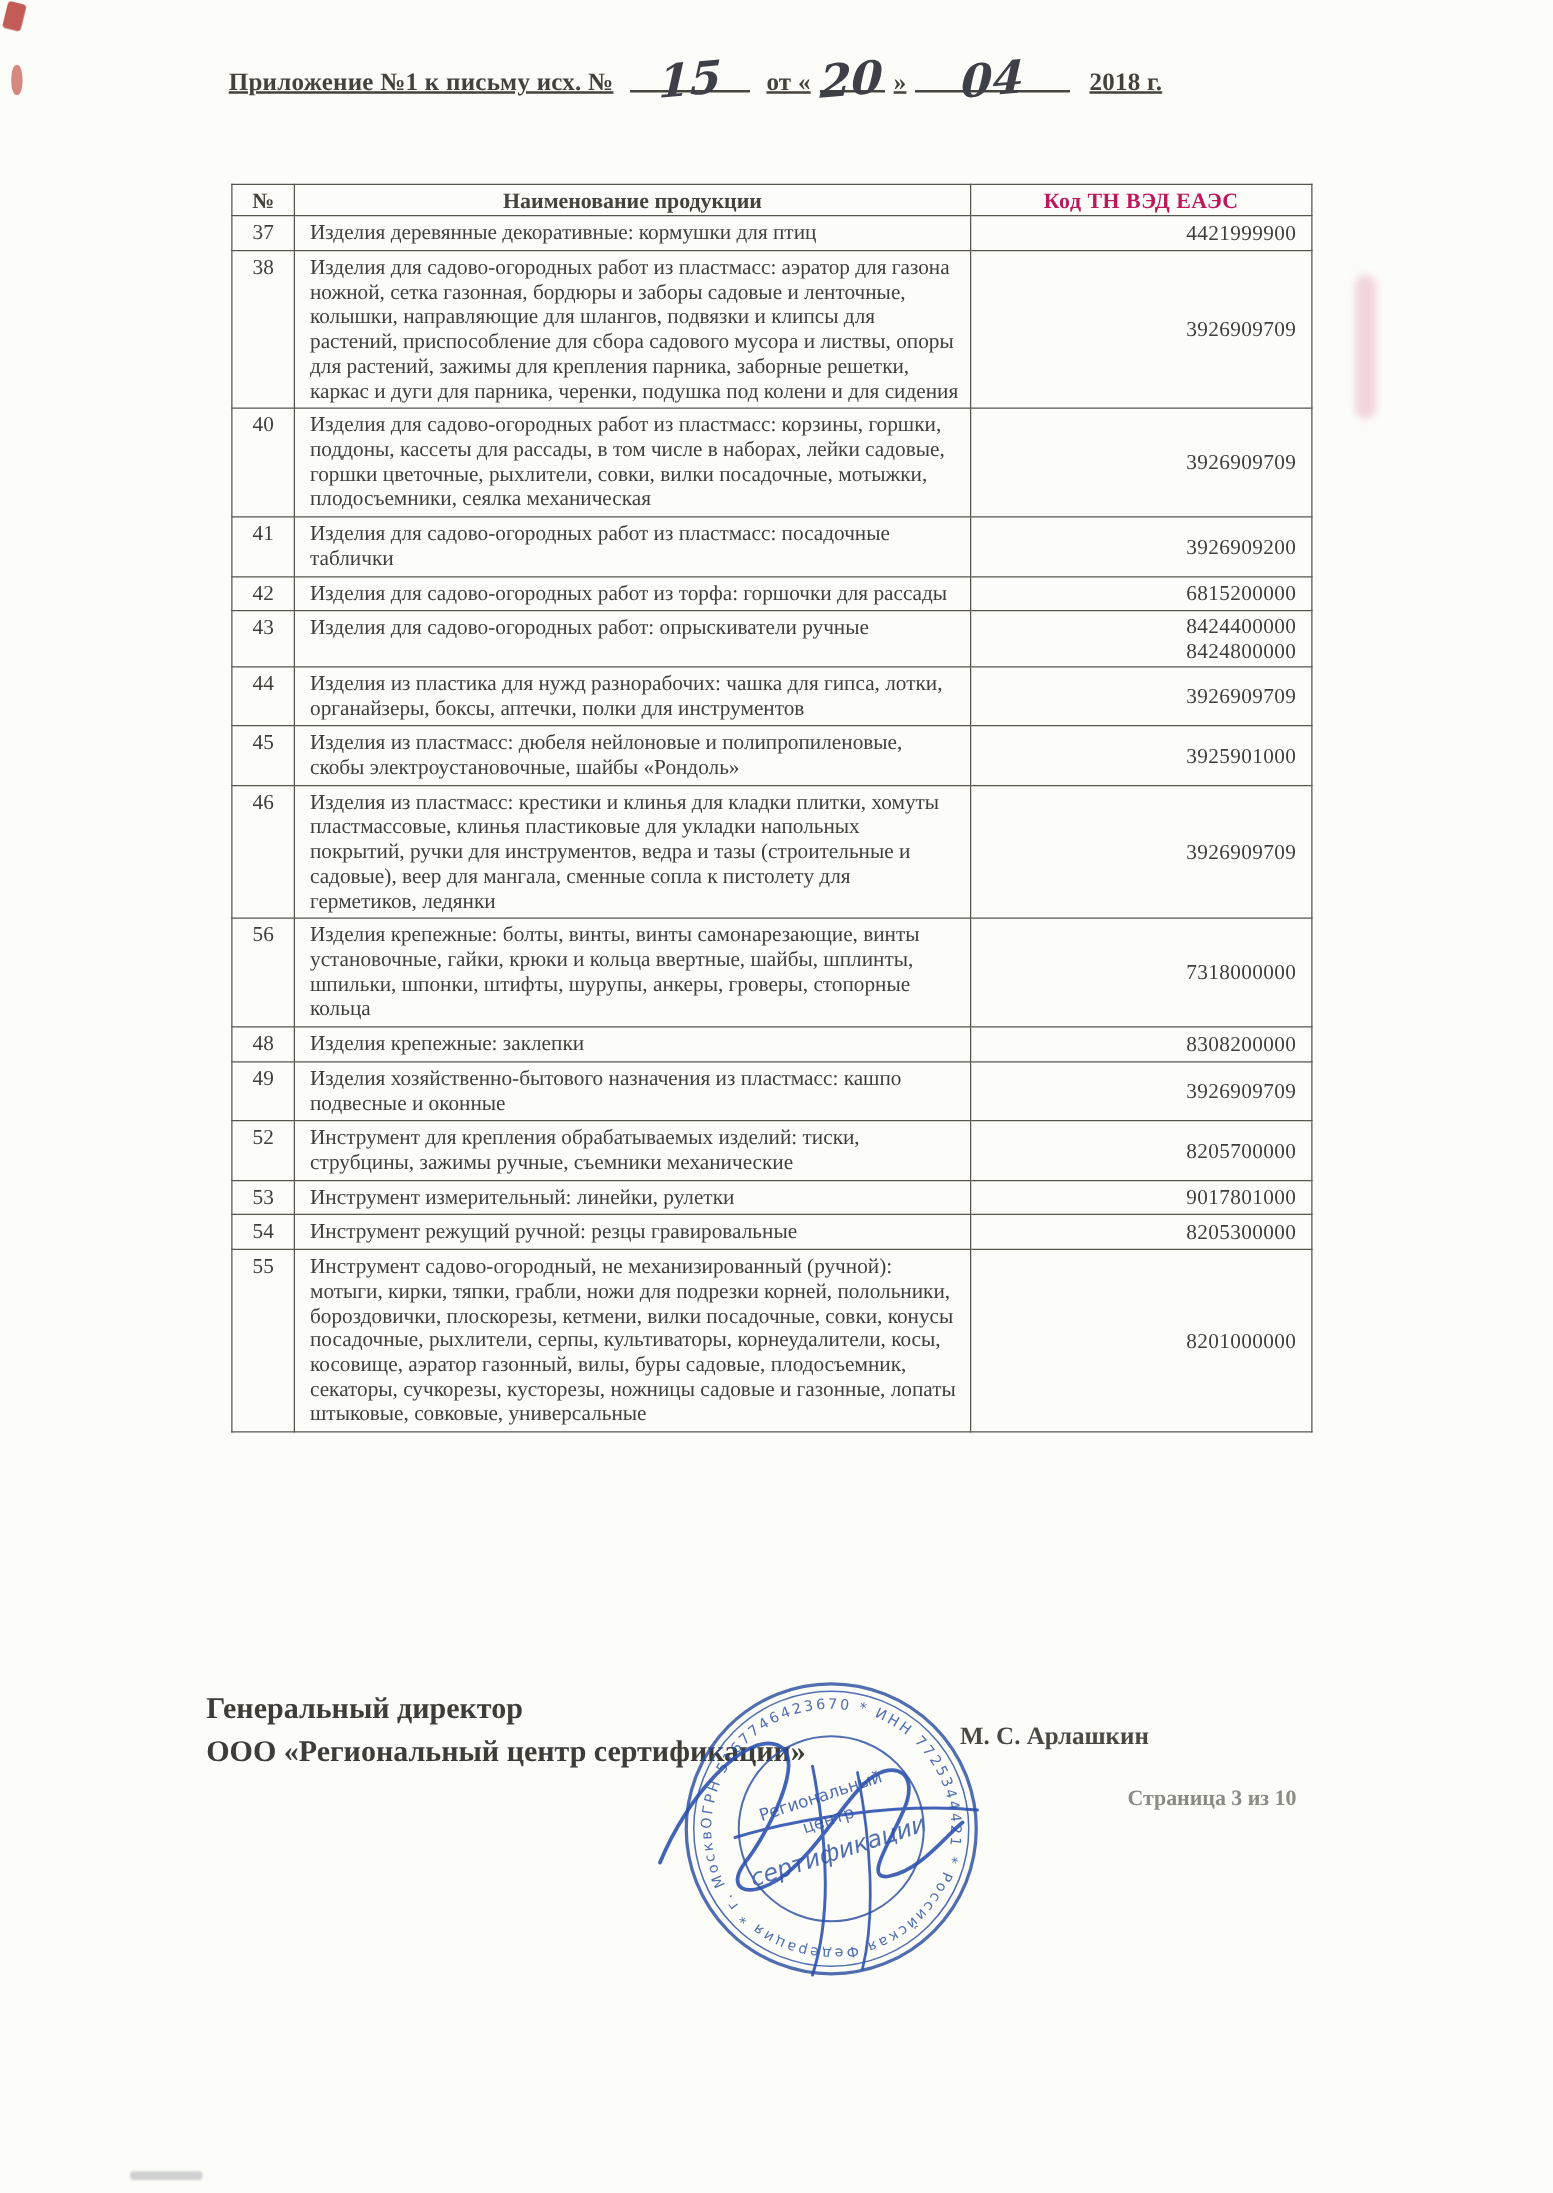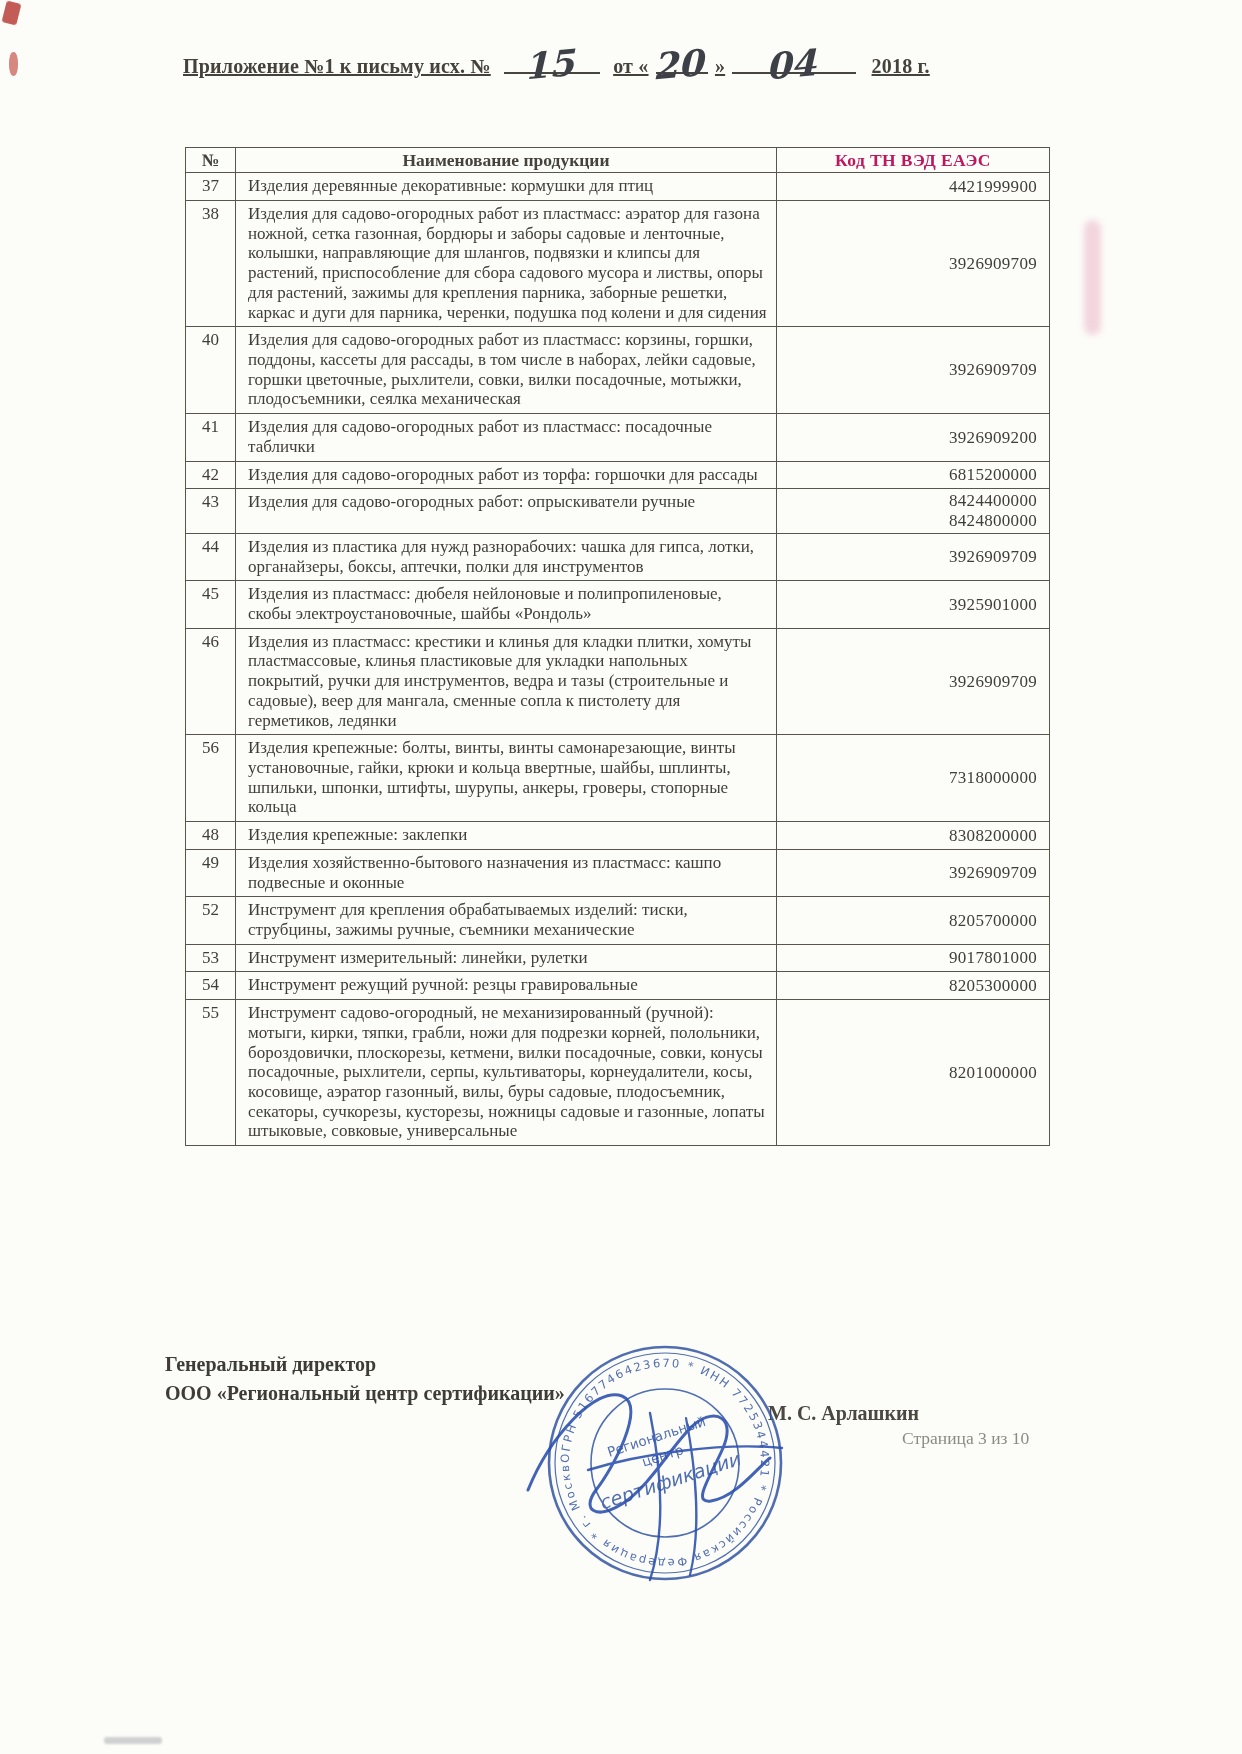--- a/index.html
+++ b/index.html
@@ -60,29 +60,29 @@
   td.c-num  { text-align:center; vertical-align:top; padding:3px 2px 2px; }
   td.c-name { vertical-align:top; padding:3px 9px 4px 12px; }
   td.c-code {
     text-align:right; vertical-align:middle;
     padding:2px 12px; white-space:pre-line; letter-spacing:.3px;
   }
 
   
   .footer-block {
     position:absolute; left:165px; top:1350px;
-    font-weight:700; font-size:20px; color:#3e3c36; line-height:1.45;
+    font-weight:700; font-size:24px; color:#3e3c36; line-height:1.45;
   }
   .signer {
     position:absolute; left:768px; top:1378px;
-    font-weight:700; font-size:20px; color:#4a4841;margin-top:24px;
+    font-weight:700; font-size:20px; color:#4a4841;
   }
   .page-num {
     position:absolute; left:902px; top:1428px;
-    font-size:17.5px; color:#8b8b84;
+    font-size:17.5px; color:#8b8b84;font-weight:bold;
   }
 
   
   .stamp-wrap { position:absolute; left:500px; top:1318px; width:340px; height:312px; }
   .stamp-wrap svg { width:100%; height:100%; }
 </style>
 </head>
 <body>
 
 <div class="artifact art-red-1"></div>

